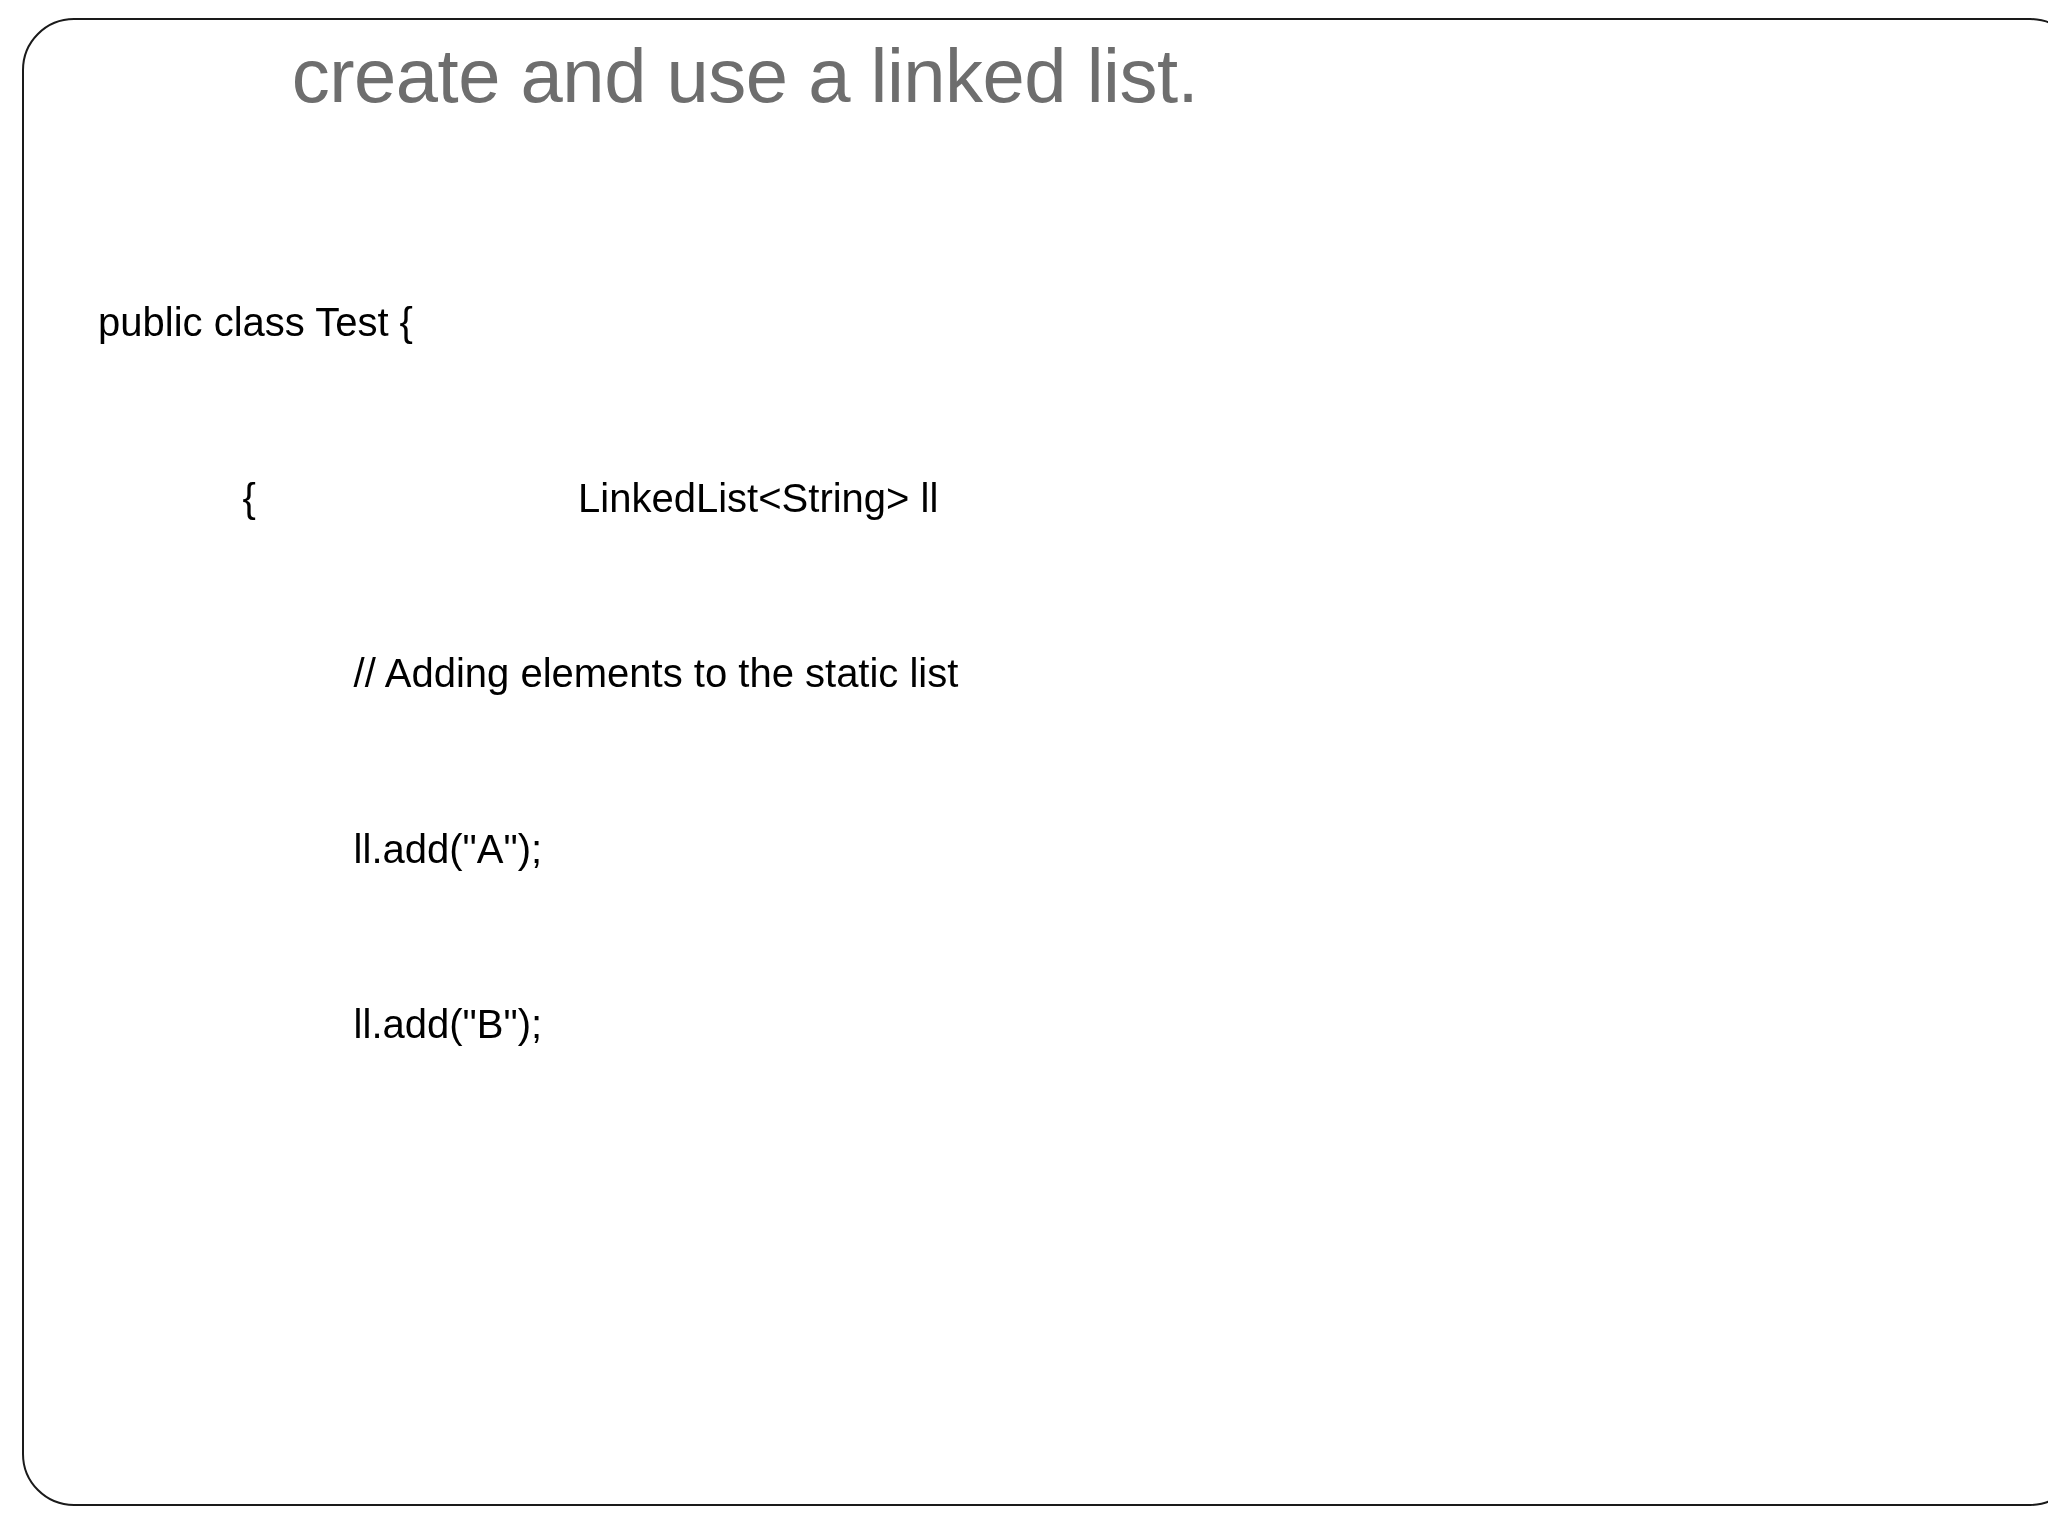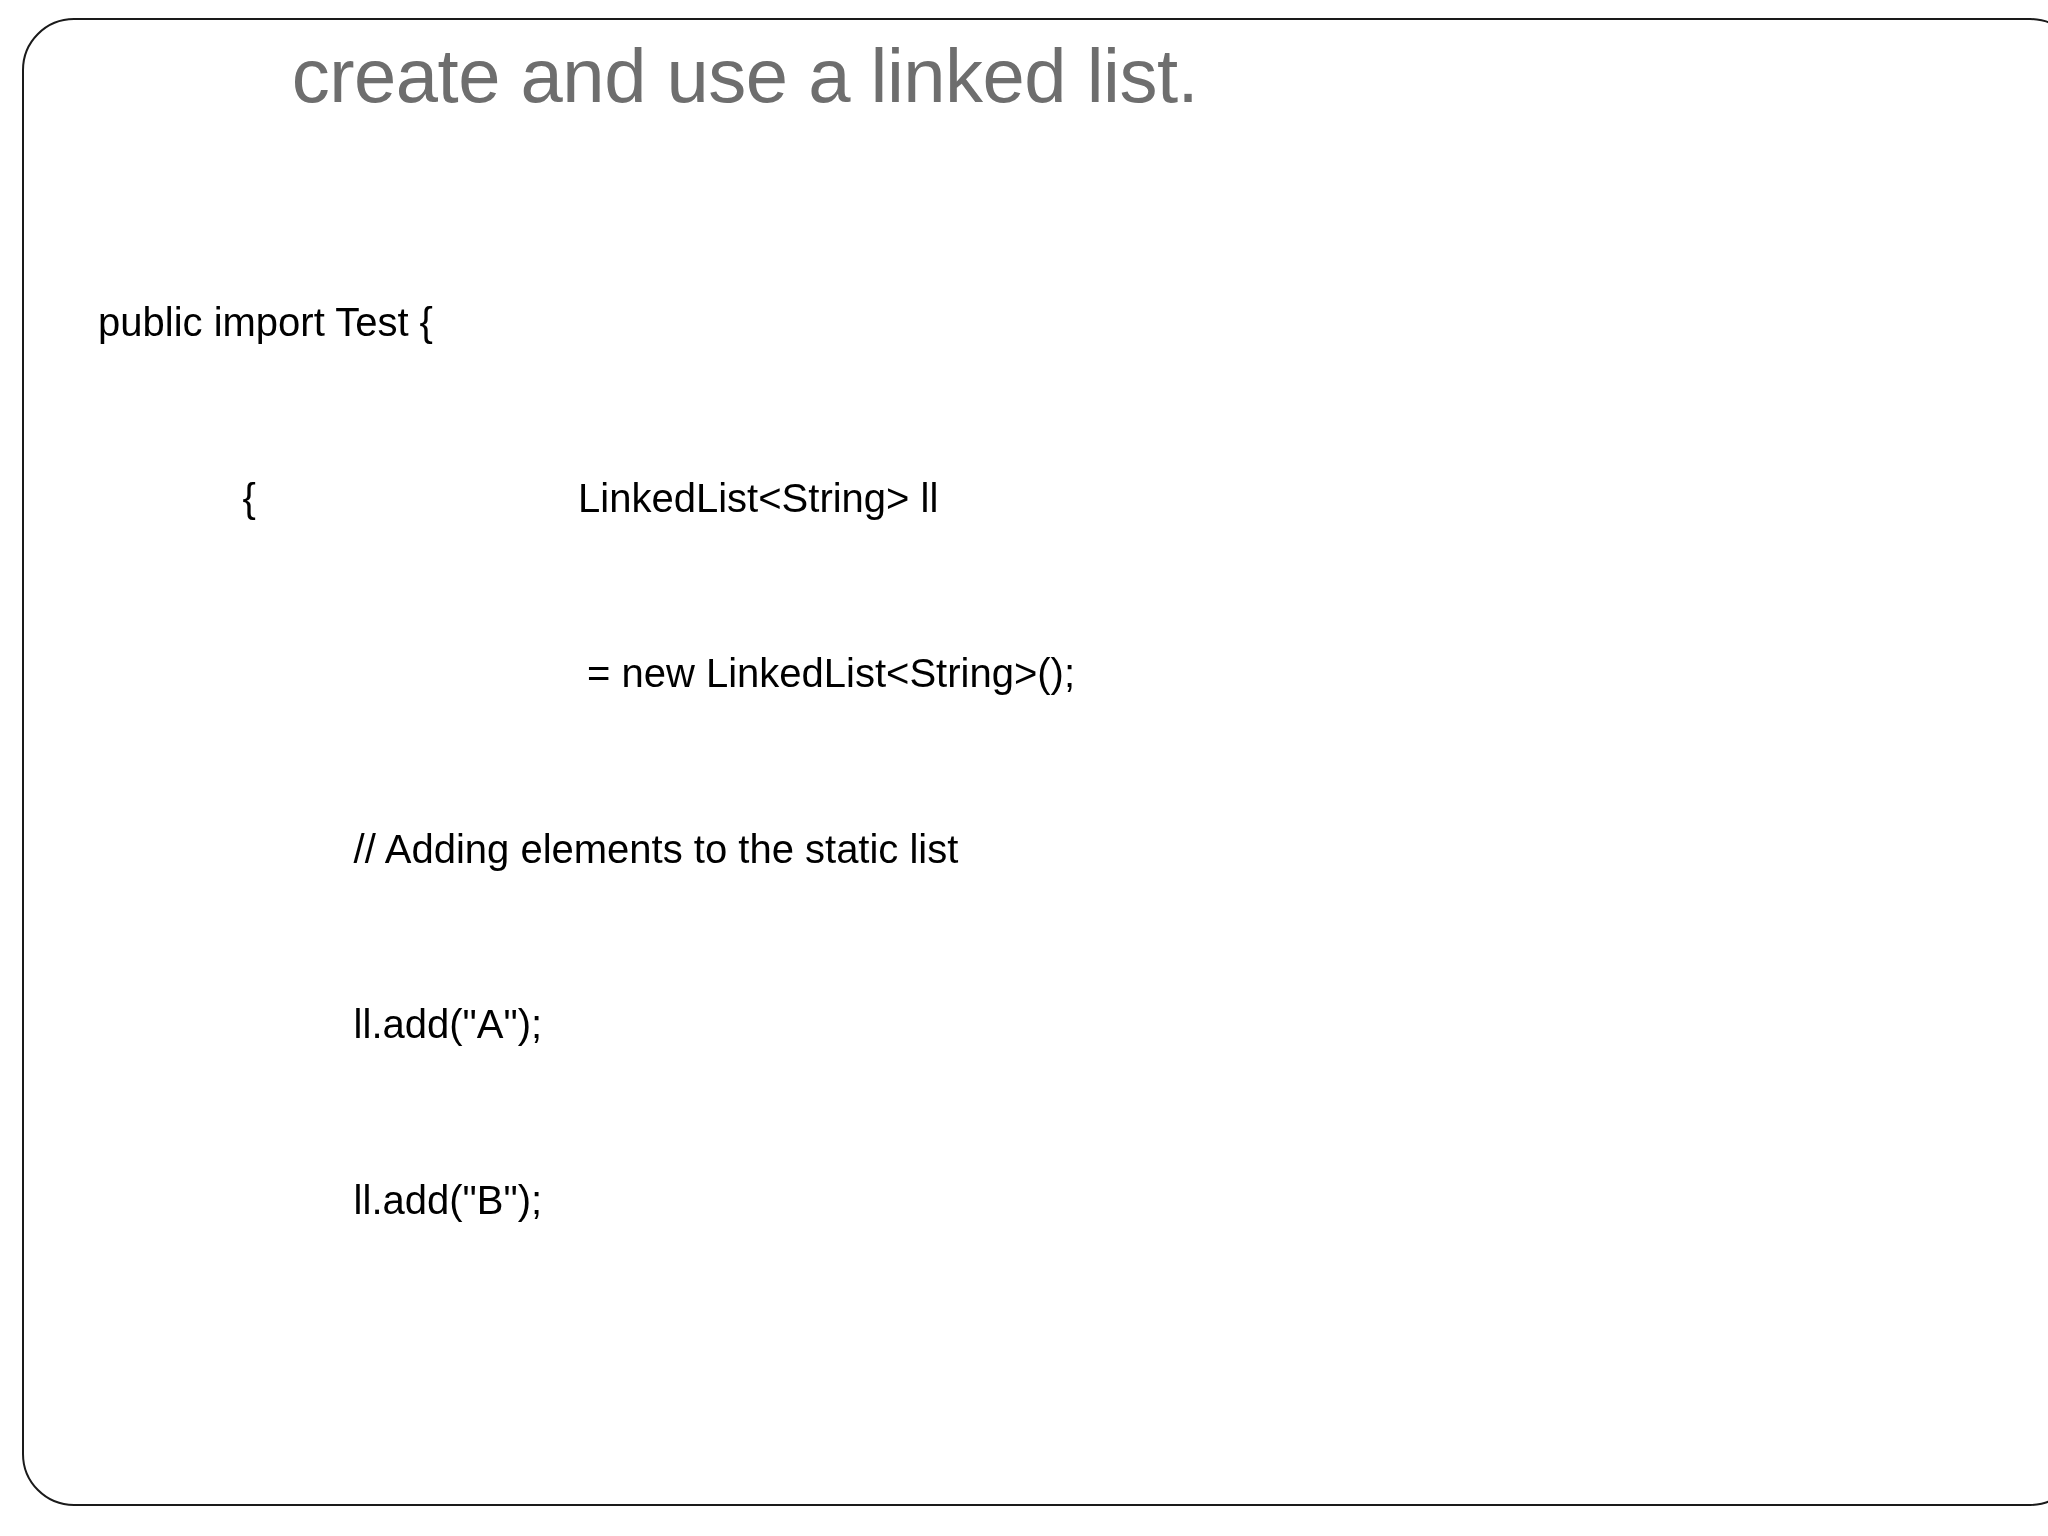--- a/index.html
+++ b/index.html
@@ -68,23 +68,22 @@
 </head>
 <body>
 
 <div class="slide">
 
   <div class="slide-frame"></div>
 
   <div class="slide-title">create and use a linked list.</div>
 
   <div class="code-block">
-    <div class="code-line">public import Test {</div>
+    <div class="code-line">public class Test {</div>
     <div class="code-line">             {                             LinkedList&lt;String&gt; ll</div>
-    <div class="code-line">                                            = new LinkedList&lt;String&gt;();</div>
     <div class="code-line">                       // Adding elements to the static list</div>
     <div class="code-line">                       ll.add("A");</div>
     <div class="code-line">                       ll.add("B");</div>
     
     
     
     
     
     
     

